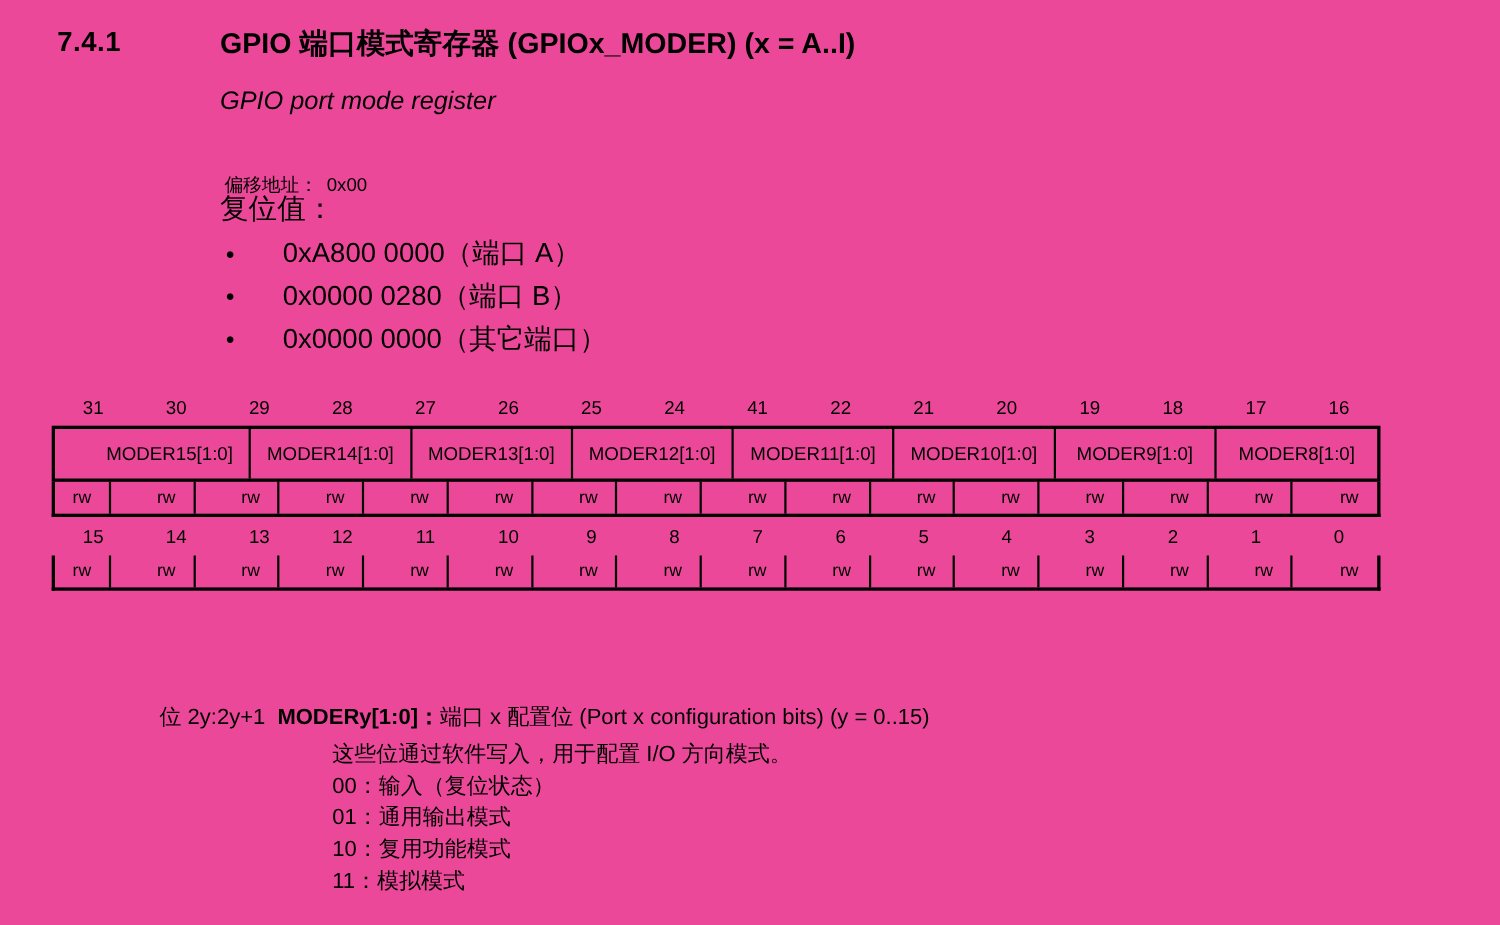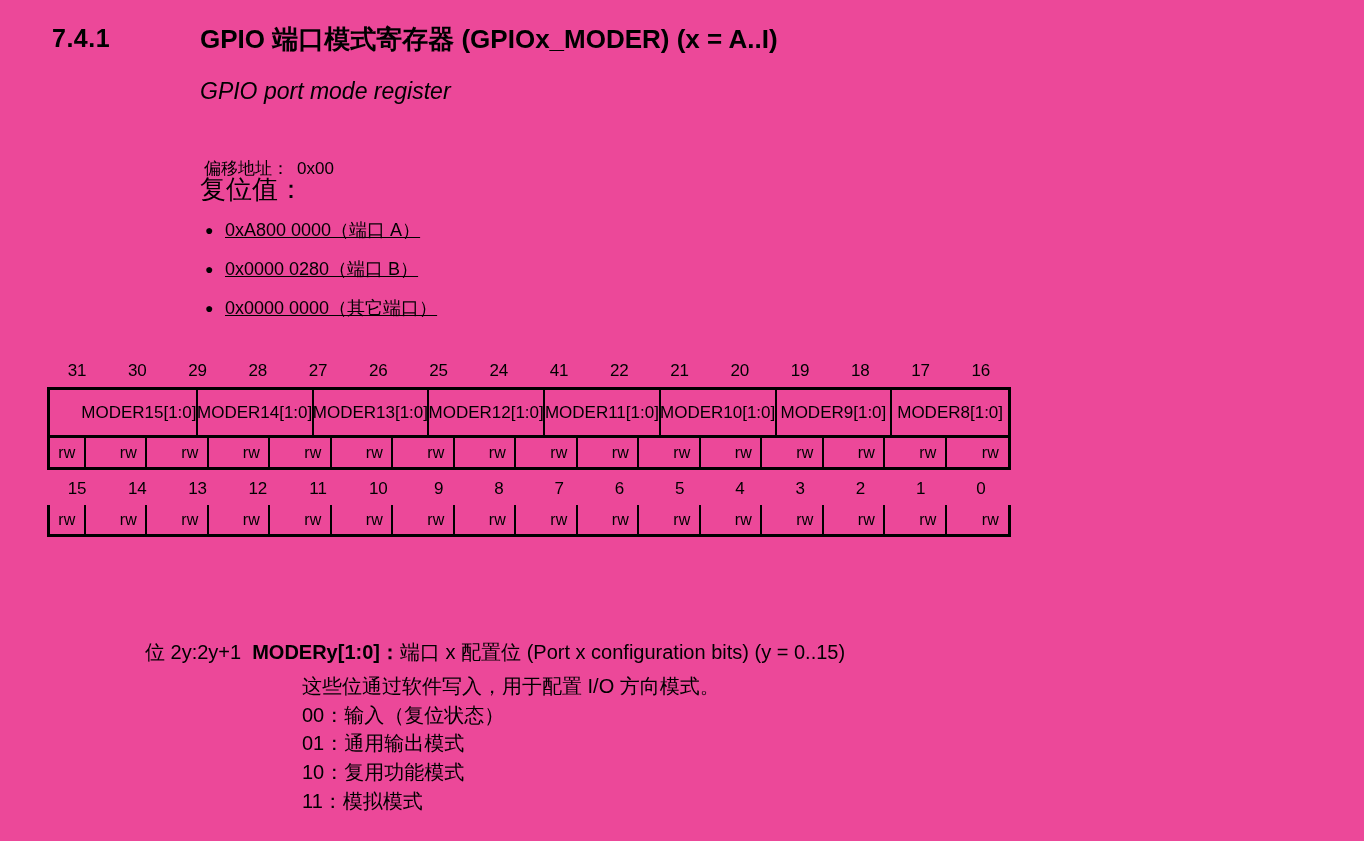--- a/index.html
+++ b/index.html
@@ -64,29 +64,29 @@
     display: flex;
     align-items: center;
     height: 39px;
   }
   .bullet {
     width: 20px;
     font-size: 14px;
     line-height: 1;
   }
   .bullet-text {
-    font-size: 18px;
-    text-decoration: underline;
+    margin-left: 32px;
+    font-size: 25px;
   }
 
   
   .regtable {
     position: absolute;
     left: 47px;
-    width: 964px;
+    width: 1208px;
   }
   .regtable.t1 { top: 360px; }
   .regtable.t2 { top: 478px; }
   .bits-row {
     display: grid;
     grid-template-columns: repeat(16, 1fr);
     height: 21px;
     margin-bottom: 6px;
   }
   .bit-num {

